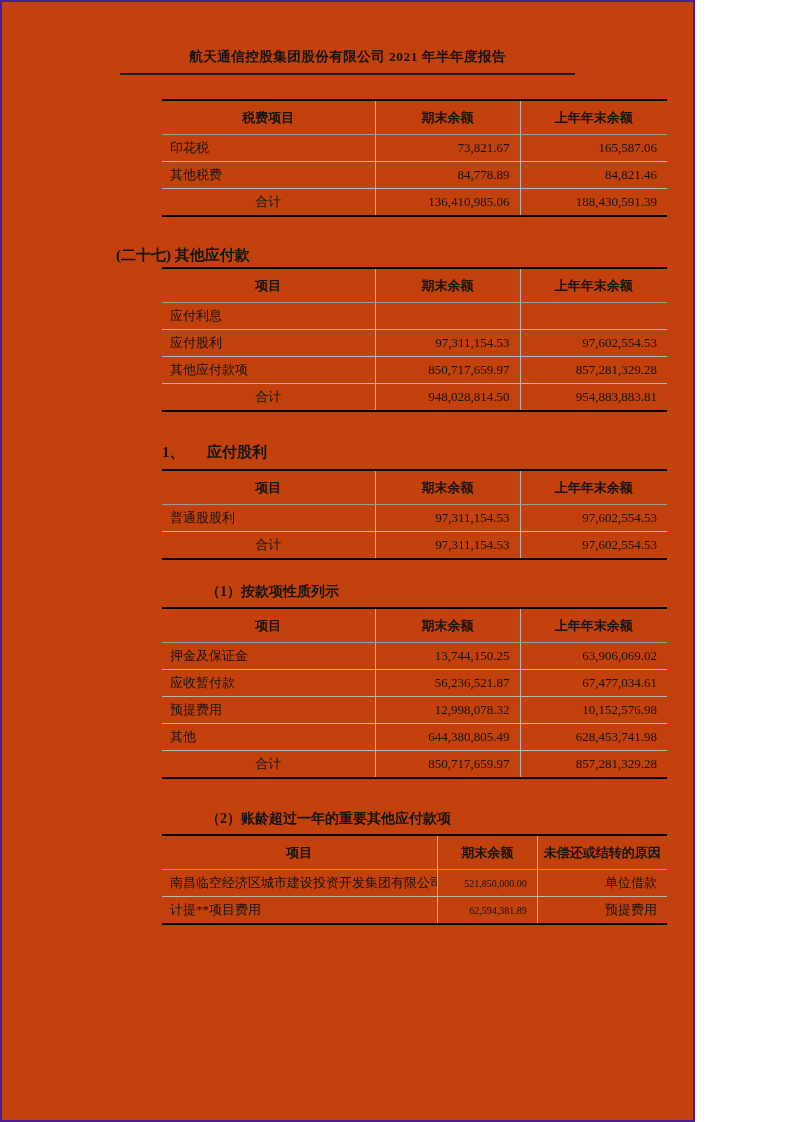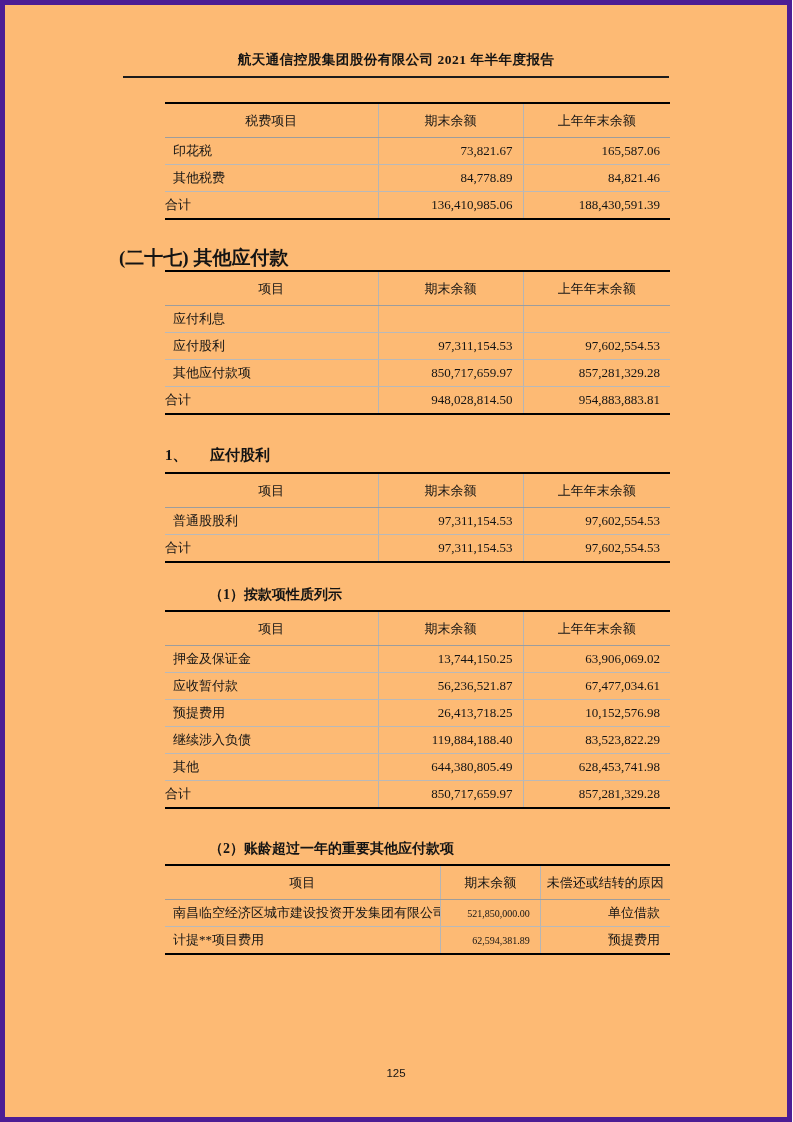--- a/index.html
+++ b/index.html
@@ -1,43 +1,43 @@
 <!DOCTYPE html>
 <html><head>
 <meta charset="utf-8">
 <style>
   html, body { margin: 0; padding: 0; background: #fff; }
   .page {
     position: relative;
-    width: 792px;
+    width: 695px;
     height: 1122px;
-    background: #fdba74;
+    background: #c2410c;
     box-sizing: border-box;
-    border: 5px solid #4c1d95;
+    border: 2px solid #4c1d95;
     font-family: "Liberation Serif", "DejaVu Serif", serif;
     color: #141414;
     overflow: hidden;
   }
   
   .report-header {
     margin: 46px 118px 0 118px;      
     text-align: center;
     font-size: 13.5px;
     font-weight: 600;
     letter-spacing: 0.5px;
     padding-bottom: 7px;
     border-bottom: 2.5px solid #1c1c1c;
     line-height: 18px;
   }
   
   .tbl-wrap { margin-left: 160px; width: 505px; }
   
   .sec-27 {
     margin: 28px 0 2px 114px;
-    font-size: 19px;
+    font-size: 15px;
     font-weight: bold;
     line-height: 20px;
   }
   .sec-num-heading {
     margin: 30px 0 7px 160px;
     font-size: 15px;
     font-weight: bold;
     line-height: 20px;
   }
   .sec-num-heading .num { display: inline-block; width: 45px; }
@@ -50,42 +50,42 @@
   
   table.report-table {
     width: 505px;
     border-collapse: collapse;
     table-layout: fixed;
     border-top: 2.5px solid #000;
     border-bottom: 2.5px solid #000;
     font-size: 13px;
   }
   table.report-table th {
-    font-weight: normal;
+    font-weight: bold;
     text-align: center;
     height: 33px;
     border-bottom: 1px solid #9d9d9d;
     padding: 0 4px;
   }
   table.report-table td {
     height: 26px;
     border-bottom: 1px solid #b9b9b9;
     padding: 0;
     white-space: nowrap;
     overflow: hidden;
   }
   table.report-table tr:last-child td { border-bottom: none; }
   table.report-table th:nth-child(1),
   table.report-table td:nth-child(1),
   table.report-table th:nth-child(2),
   table.report-table td:nth-child(2) { border-right: 1px solid #b5b5b5; }
   table.report-table td:nth-child(1) { text-align: left;  padding-left: 8px; margin-left: 8px; }
   table.report-table td:nth-child(2),
   table.report-table td:nth-child(3) { text-align: right; padding-right: 10px; }
-  table.report-table tr.total-row td:nth-child(1) { padding-left: 0; }
+  table.report-table tr.total-row td:nth-child(1) { text-align: center; padding-left: 0; }
   
   .std-cols col.c1 { width: 42.2%; }
   .std-cols col.c2 { width: 28.7%; }
   .std-cols col.c3 { width: 29.1%; }
   
   .t-aging col.c1 { width: 54.5%; }
   .t-aging col.c2 { width: 19.8%; }
   .t-aging col.c3 { width: 25.7%; }
   .t-aging td:nth-child(2) { padding-right: 7px; font-size: 10px; }
   .t-aging td:nth-child(3) { text-align: center; padding-right: 0; }
@@ -240,27 +240,22 @@
             <td>13,744,150.25</td>
             <td>63,906,069.02</td>
           </tr>
           <tr>
             <td>应收暂付款</td>
             <td>56,236,521.87</td>
             <td>67,477,034.61</td>
           </tr>
           <tr>
             <td>预提费用</td>
-            <td>26,413,718.25</td>
+            <td>12,998,078.32</td>
             <td>10,152,576.98</td>
-          </tr>
-          <tr>
-            <td>继续涉入负债</td>
-            <td>119,884,188.40</td>
-            <td>83,523,822.29</td>
           </tr>
           <tr>
             <td>其他</td>
             <td>644,380,805.49</td>
             <td>628,453,741.98</td>
           </tr>
           <tr class="total-row">
             <td>合计</td>
             <td>850,717,659.97</td>
             <td>857,281,329.28</td>
@@ -293,15 +288,14 @@
           </tr>
           <tr>
             <td>计提**项目费用</td>
             <td>62,594,381.89</td>
             <td>预提费用</td>
           </tr>
         </tbody>
     </table>
   </div>
 
-  <div class="page-number">125</div>
 
 </div>
 
 </body></html>

